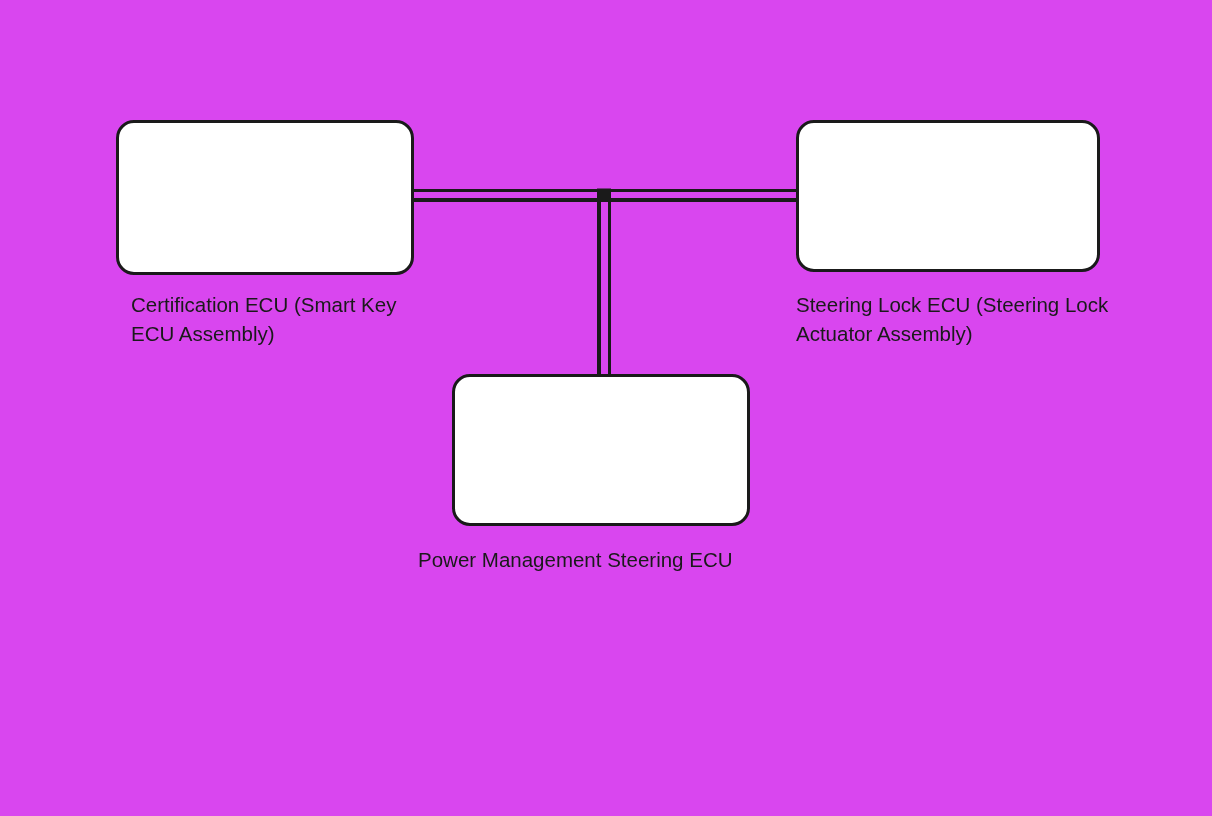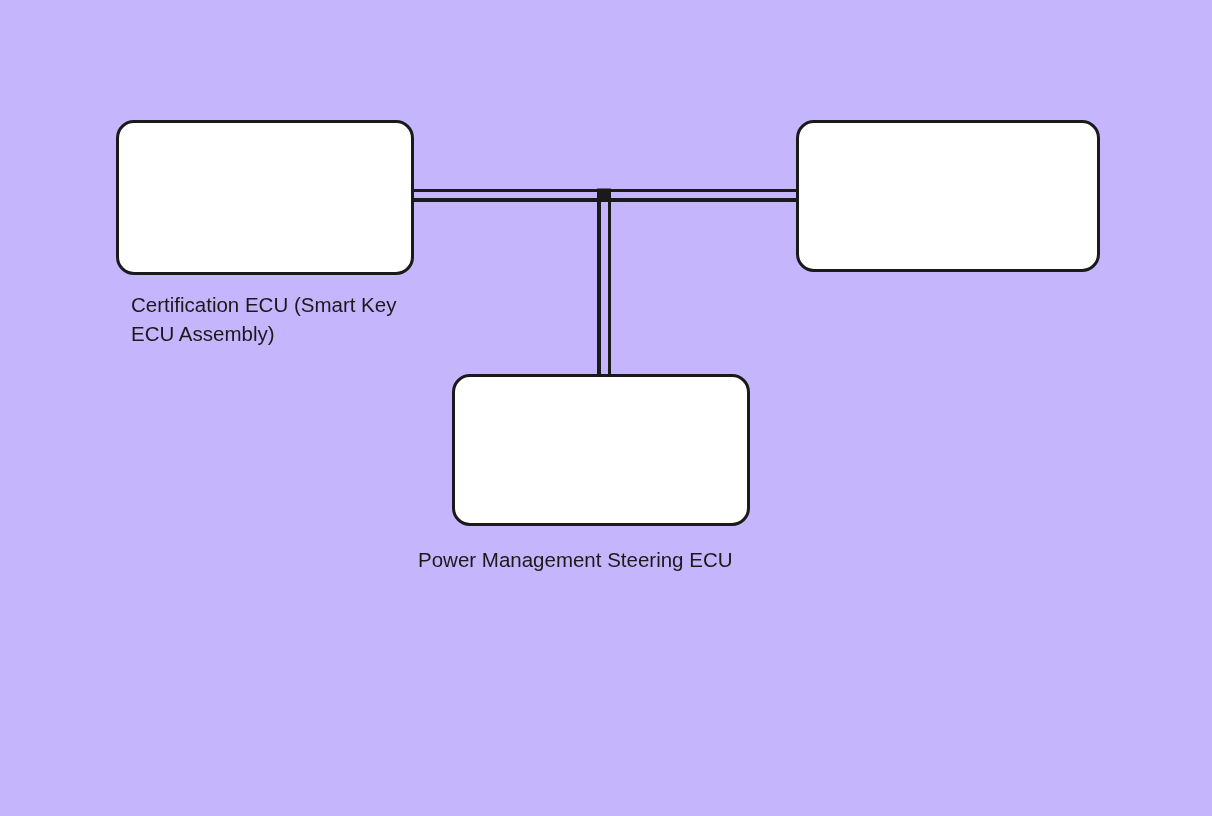--- a/index.html
+++ b/index.html
@@ -12,21 +12,21 @@
     width: 1212px;
     height: 816px;
     font-family: "Liberation Sans", sans-serif;
     color: #1a1a1a;
     overflow: hidden;
   }
   #diagram-canvas {
     position: relative;
     width: 1212px;
     height: 816px;
-    background: #c4b5fd;
+    background: #d946ef;
   }
   .svg-layer {
     position: absolute;
     top: 0;
     left: 0;
     width: 1212px;
     height: 816px;
   }
   .node-box {
     position: absolute;
@@ -101,17 +101,18 @@
       <line x1="609.5" y1="200" x2="609.5" y2="376" stroke="#1a1a1a" stroke-width="3.5" shape-rendering="crispEdges"></line>
 
       <rect x="597" y="188.5" width="14" height="13.5" fill="#1a1a1a"></rect>
     </g>
   </svg>
 
   <div class="node-box" id="box-certification-ecu"></div>
   <div class="node-label" id="label-certification-ecu">Certification ECU (Smart Key ECU Assembly)</div>
 
   <div class="node-box" id="box-steering-lock-ecu"></div>
+  <div class="node-label" id="label-steering-lock-ecu">Steering Lock ECU (Steering Lock Actuator Assembly)</div>
 
   <div class="node-box" id="box-power-management-ecu"></div>
   <div class="node-label" id="label-power-management-ecu">Power Management Steering ECU</div>
 
 </div>
 
 </body></html>

